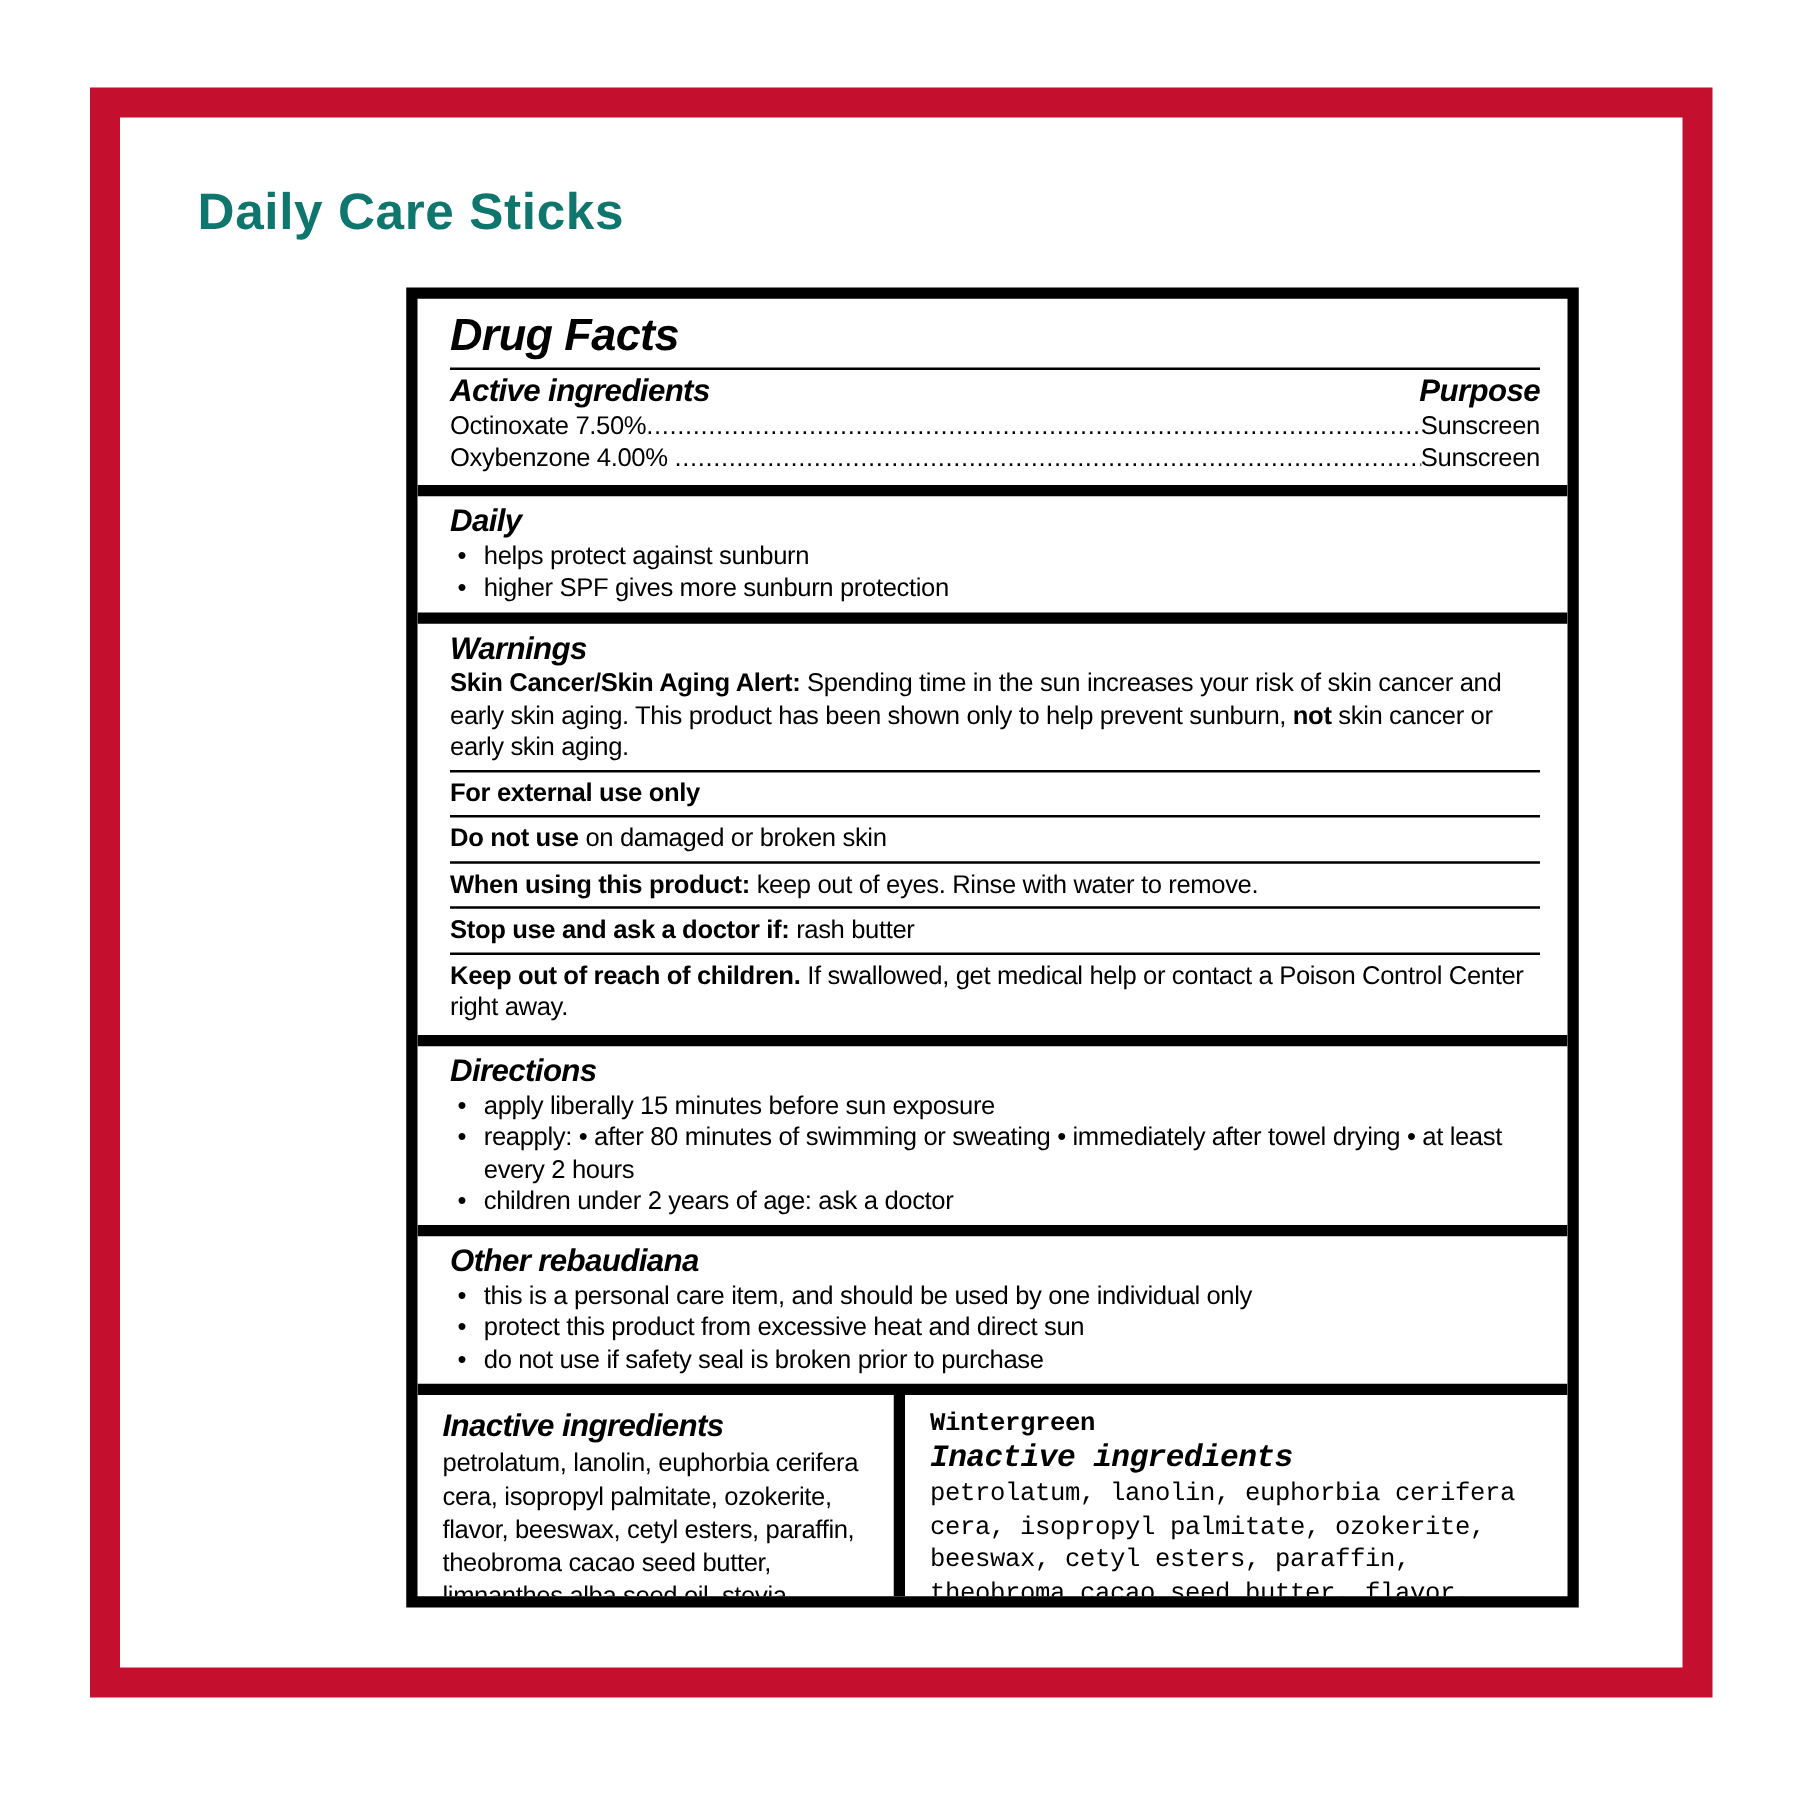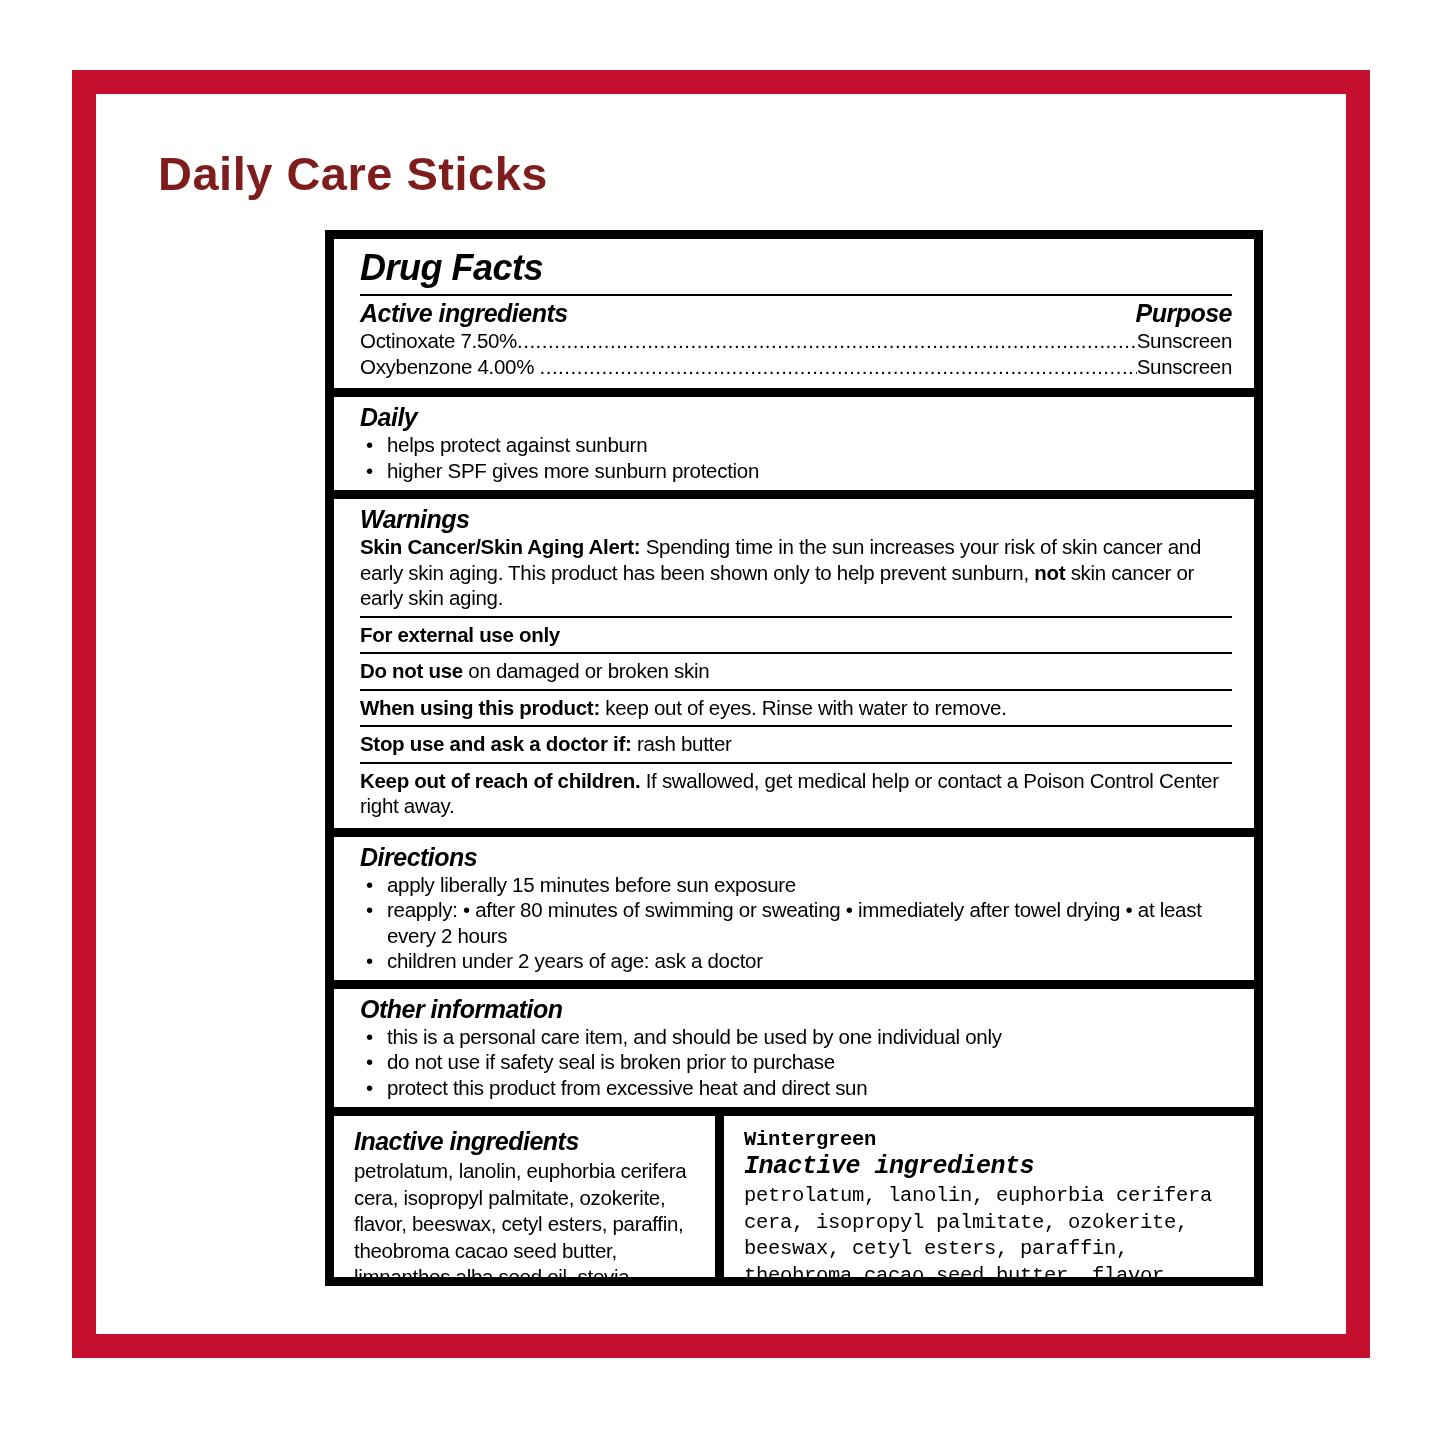--- a/index.html
+++ b/index.html
@@ -17,24 +17,24 @@
     position: absolute;
     left: 72px; top: 70px;
     width: 1298px; height: 1288px;
     border: 24px solid var(--frame-red, #C50F2F);
     background: #fff;
   }
 
   .product-title {
     position: absolute;
     left: 158px; top: 146px;
-    font-size: 47px;
+    font-size: 41px;
     font-weight: bold;
     letter-spacing: 0.5px;
-    color: #7f1d1d;
+    color: #0f766e;
   }
 
   .df-box {
     position: absolute;
     left: 325px; top: 230px;
     width: 938px; height: 1056px;
     border: 9px solid #000;
     background: #fff;
     display: flex;
     flex-direction: column;
@@ -156,25 +156,25 @@
     <div class="df-section sec-directions">
       <div class="sec-heading">Directions</div>
       <ul class="bullets">
         <li>apply liberally 15 minutes before sun exposure</li>
         <li>reapply: • after 80 minutes of swimming or sweating • immediately after towel drying • at least every 2 hours</li>
         <li>children under 2 years of age: ask a doctor</li>
       </ul>
     </div>
 
     <div class="df-section sec-other">
-      <div class="sec-heading">Other information</div>
+      <div class="sec-heading">Other rebaudiana</div>
       <ul class="bullets">
         <li>this is a personal care item, and should be used by one individual only</li>
+        <li>protect this product from excessive heat and direct sun</li>
         <li>do not use if safety seal is broken prior to purchase</li>
-        <li>protect this product from excessive heat and direct sun</li>
       </ul>
     </div>
 
     <div class="cols-section">
       <div class="col col-left">
         <div class="inactive-heading">Inactive ingredients</div>
         <div class="inactive-text">petrolatum, lanolin, euphorbia cerifera cera, isopropyl palmitate, ozokerite, flavor, beeswax, cetyl esters, paraffin, theobroma cacao seed butter, limnanthes alba seed oil, stevia rebaudiana extract</div>
       </div>
       <div class="col-divider"></div>
       <div class="col col-right">

